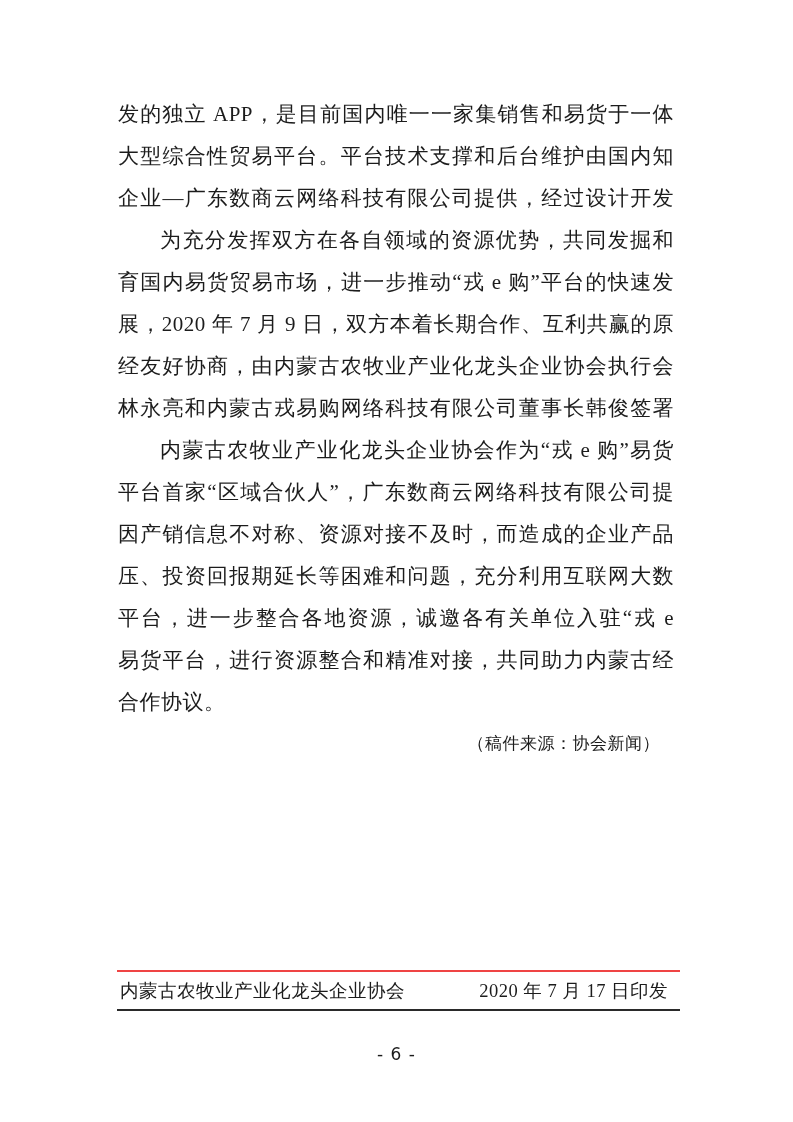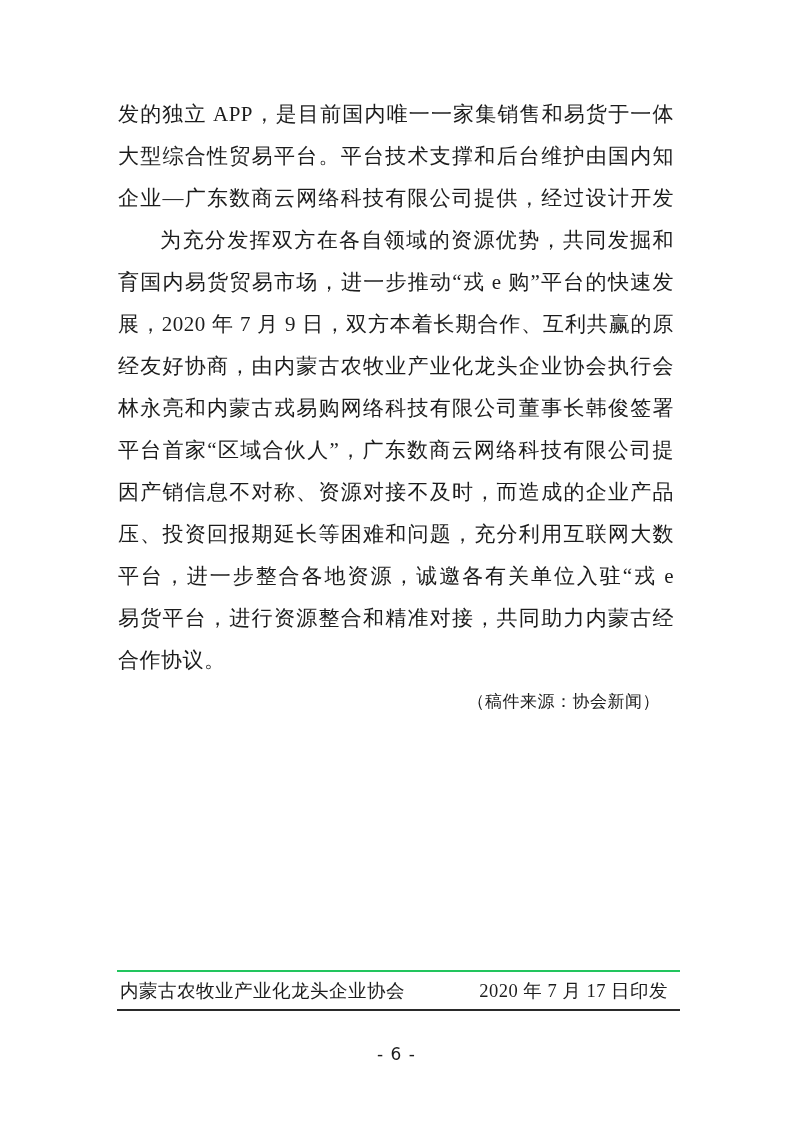--- a/index.html
+++ b/index.html
@@ -47,21 +47,21 @@
     height: 42px;
     letter-spacing: 0.5px;
     text-align: right;
     padding-right: 14px;
   }
   .footer {
     position: absolute;
     left: 117px;
     top: 970px;
     width: 563px;
-    border-top: 2px solid #22c55e;
+    border-top: 2px solid #ef4444;
     border-bottom: 2px solid #2a2a2a;
   }
   .footer-row {
     display: flex;
     justify-content: space-between;
     align-items: center;
     height: 37px;
     font-size: 18.5px;
     letter-spacing: 0.5px;
   }
@@ -91,20 +91,21 @@
 
   <div class="body-text">
     <p class="line">发的独立 APP，是目前国内唯一一家集销售和易货于一体的</p>
     <p class="line">大型综合性贸易平台。平台技术支撑和后台维护由国内知名</p>
     <p class="line">企业—广东数商云网络科技有限公司提供，经过设计开发和</p>
     <p class="line indent">为充分发挥双方在各自领域的资源优势，共同发掘和培</p>
     <p class="line">育国内易货贸易市场，进一步推动“戎 e 购”平台的快速发</p>
     <p class="line">展，2020 年 7 月 9 日，双方本着长期合作、互利共赢的原则，</p>
     <p class="line">经友好协商，由内蒙古农牧业产业化龙头企业协会执行会长</p>
     <p class="line">林永亮和内蒙古戎易购网络科技有限公司董事长韩俊签署</p>
+    <p class="line indent">内蒙古农牧业产业化龙头企业协会作为“戎 e 购”易货</p>
     <p class="line">平台首家“区域合伙人”，广东数商云网络科技有限公司提供</p>
     <p class="line">因产销信息不对称、资源对接不及时，而造成的企业产品积</p>
     <p class="line">压、投资回报期延长等困难和问题，充分利用互联网大数据</p>
     <p class="line">平台，进一步整合各地资源，诚邀各有关单位入驻“戎 e 购”</p>
     <p class="line">易货平台，进行资源整合和精准对接，共同助力内蒙古经济</p>
     <p class="line end">合作协议。</p>
     <p class="attribution">（稿件来源：协会新闻）</p>
   </div>
 
   <div class="footer">

